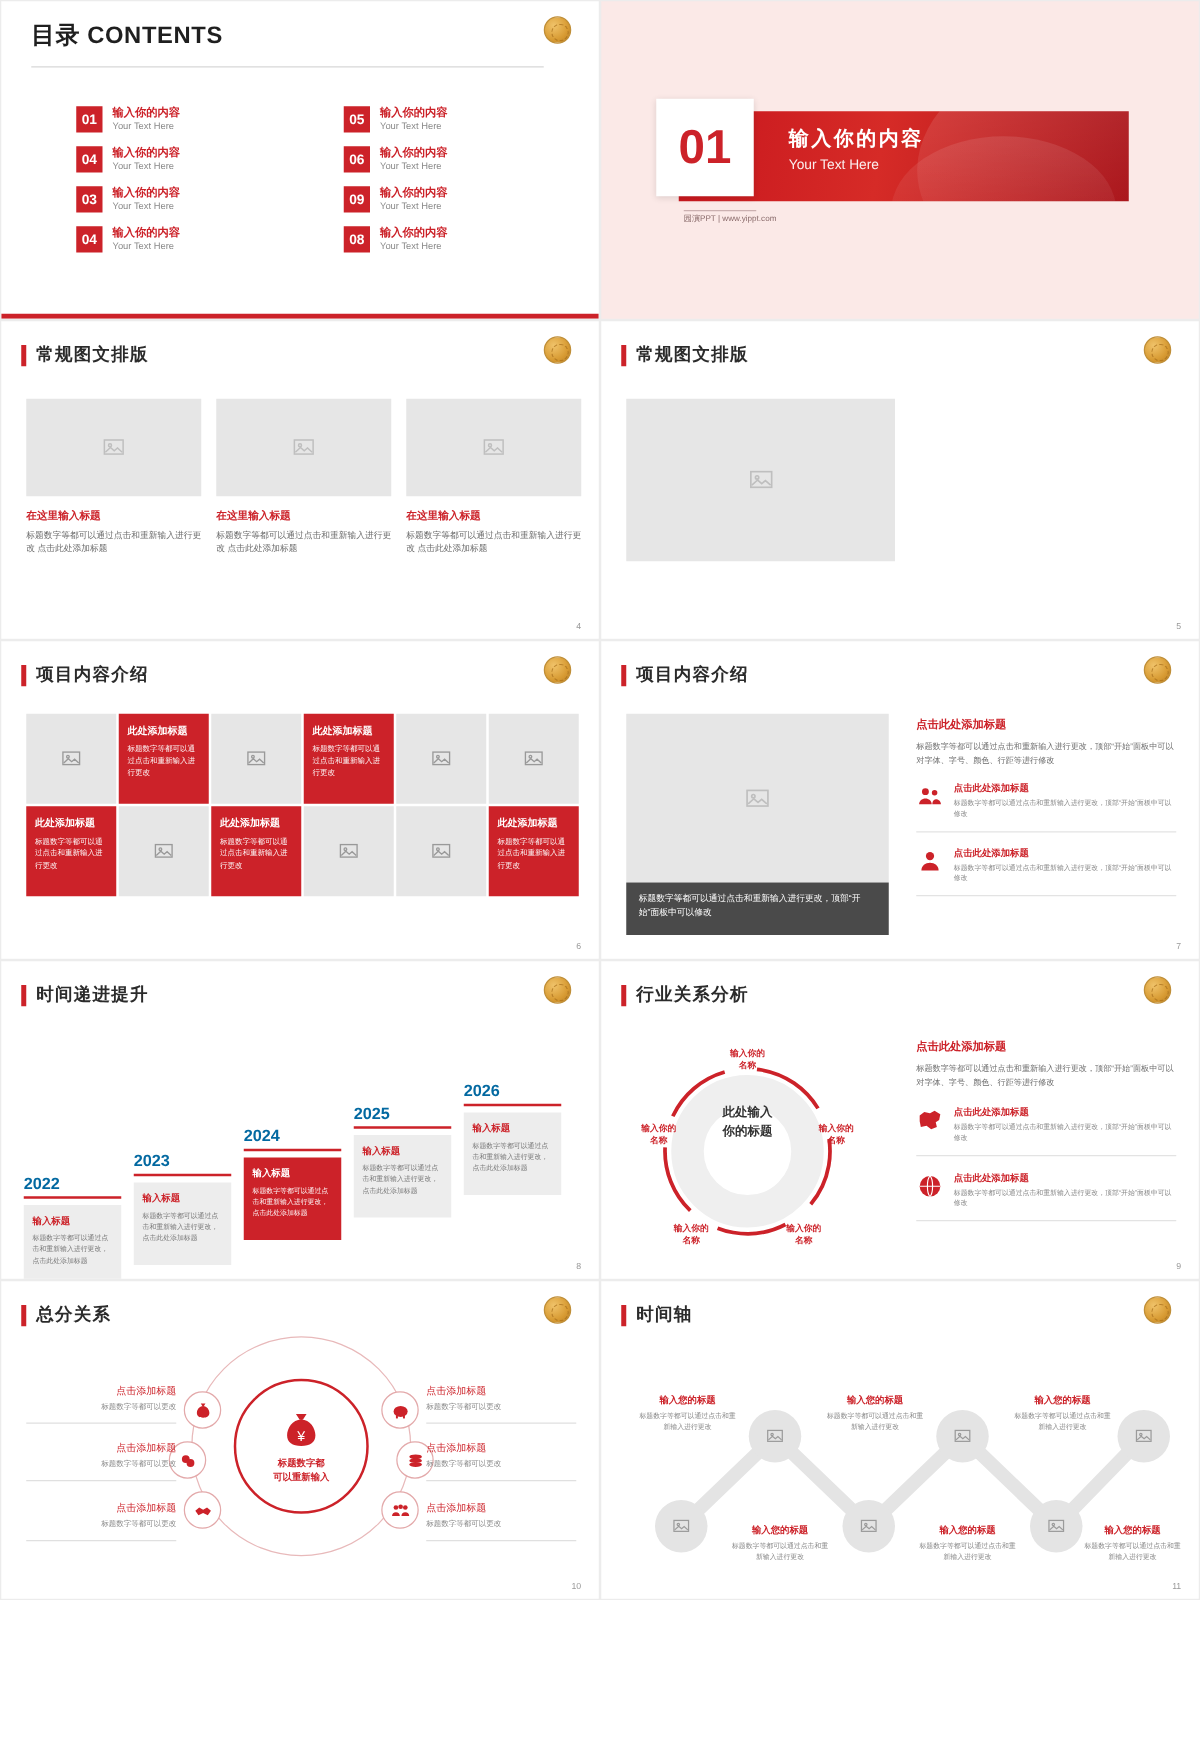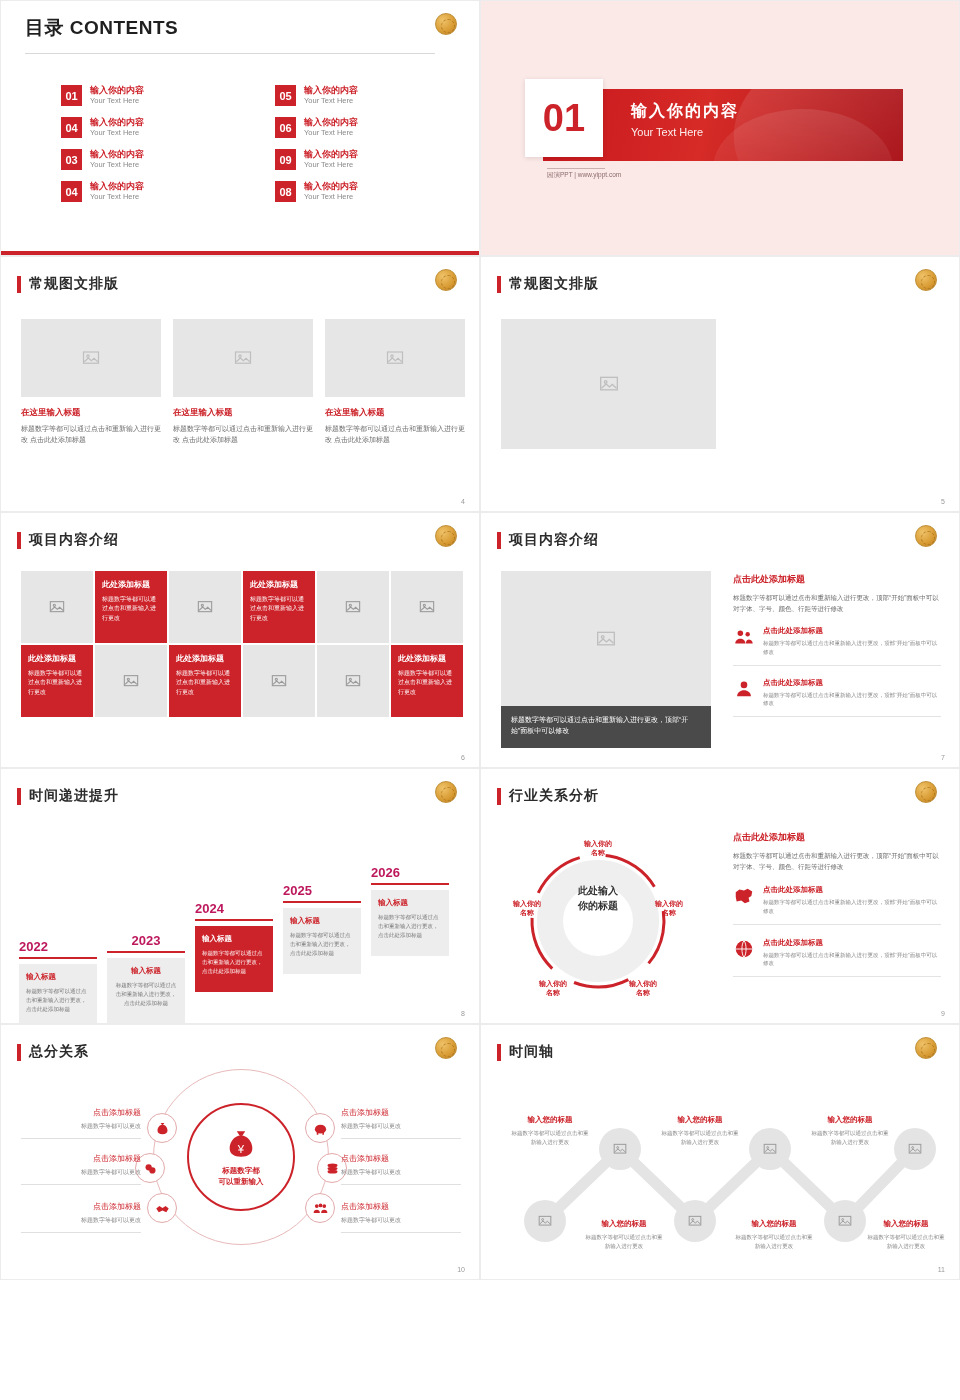--- a/index.html
+++ b/index.html
@@ -133,21 +133,21 @@
   .s7-ic { width: 22px; height: 22px; flex: 0 0 22px; color: #cc2229; }
   .s7-item .ih { font-size: 7.5px; font-weight: bold; color: #cc2229; }
   .s7-item .ip { margin-top: 3px; font-size: 5.5px; line-height: 1.6; color: #8a8a8a; }
 
   
   .s8-lead { position: absolute; left: 20px; top: 62px; width: 150px; }
   .s8-lead .h { font-size: 8px; font-weight: bold; color: #cc2229; }
   .s8-lead .p { margin-top: 7px; font-size: 6.5px; line-height: 1.7; color: #6d6d6d; }
   .s8-steps { position: absolute; left: 14px; top: 96px; width: 452px; height: 160px; }
   .s8-step { position: absolute; width: 78px; }
-  .s8-step .yr { font-size: 13px; font-weight: bold; color: #be185d; }
+  .s8-step .yr { font-size: 13px; font-weight: bold; color: #0369a1; }
   .s8-step .rule { width: 100%; height: 2px; background: #cc2229; margin-top: 3px; }
   .s8-step .box { margin-top: 5px; padding: 8px 7px; min-height: 66px; }
   .s8-step .box.gray { background: #ededed; }
   .s8-step .box.red { background: #cc2229; }
   .s8-step .bh { font-size: 7.5px; font-weight: bold; color: #cc2229; }
   .s8-step .box.red .bh { color: #fff; }
   .s8-step .bp { margin-top: 5px; font-size: 5.5px; line-height: 1.6; color: #7a7a7a; }
   .s8-step .box.red .bp { color: #fff; opacity: .95; }
 
   
@@ -471,21 +471,21 @@
     <div class="medallion"></div>
     <div class="s8-steps">
       <div class="s8-step" style="left:4px; top:74px;">
         <div class="yr">2022</div>
         <div class="rule"></div>
         <div class="box gray">
           <div class="bh">输入标题</div>
           <div class="bp">标题数字等都可以通过点击和重新输入进行更改，点击此处添加标题</div>
         </div>
       </div>
-      <div class="s8-step" style="left:92px; top:68px;text-align:center;">
+      <div class="s8-step" style="left:92px; top:56px;">
         <div class="yr">2023</div>
         <div class="rule"></div>
         <div class="box gray">
           <div class="bh">输入标题</div>
           <div class="bp">标题数字等都可以通过点击和重新输入进行更改，点击此处添加标题</div>
         </div>
       </div>
       <div class="s8-step" style="left:180px; top:36px;">
         <div class="yr">2024</div>
         <div class="rule"></div>

